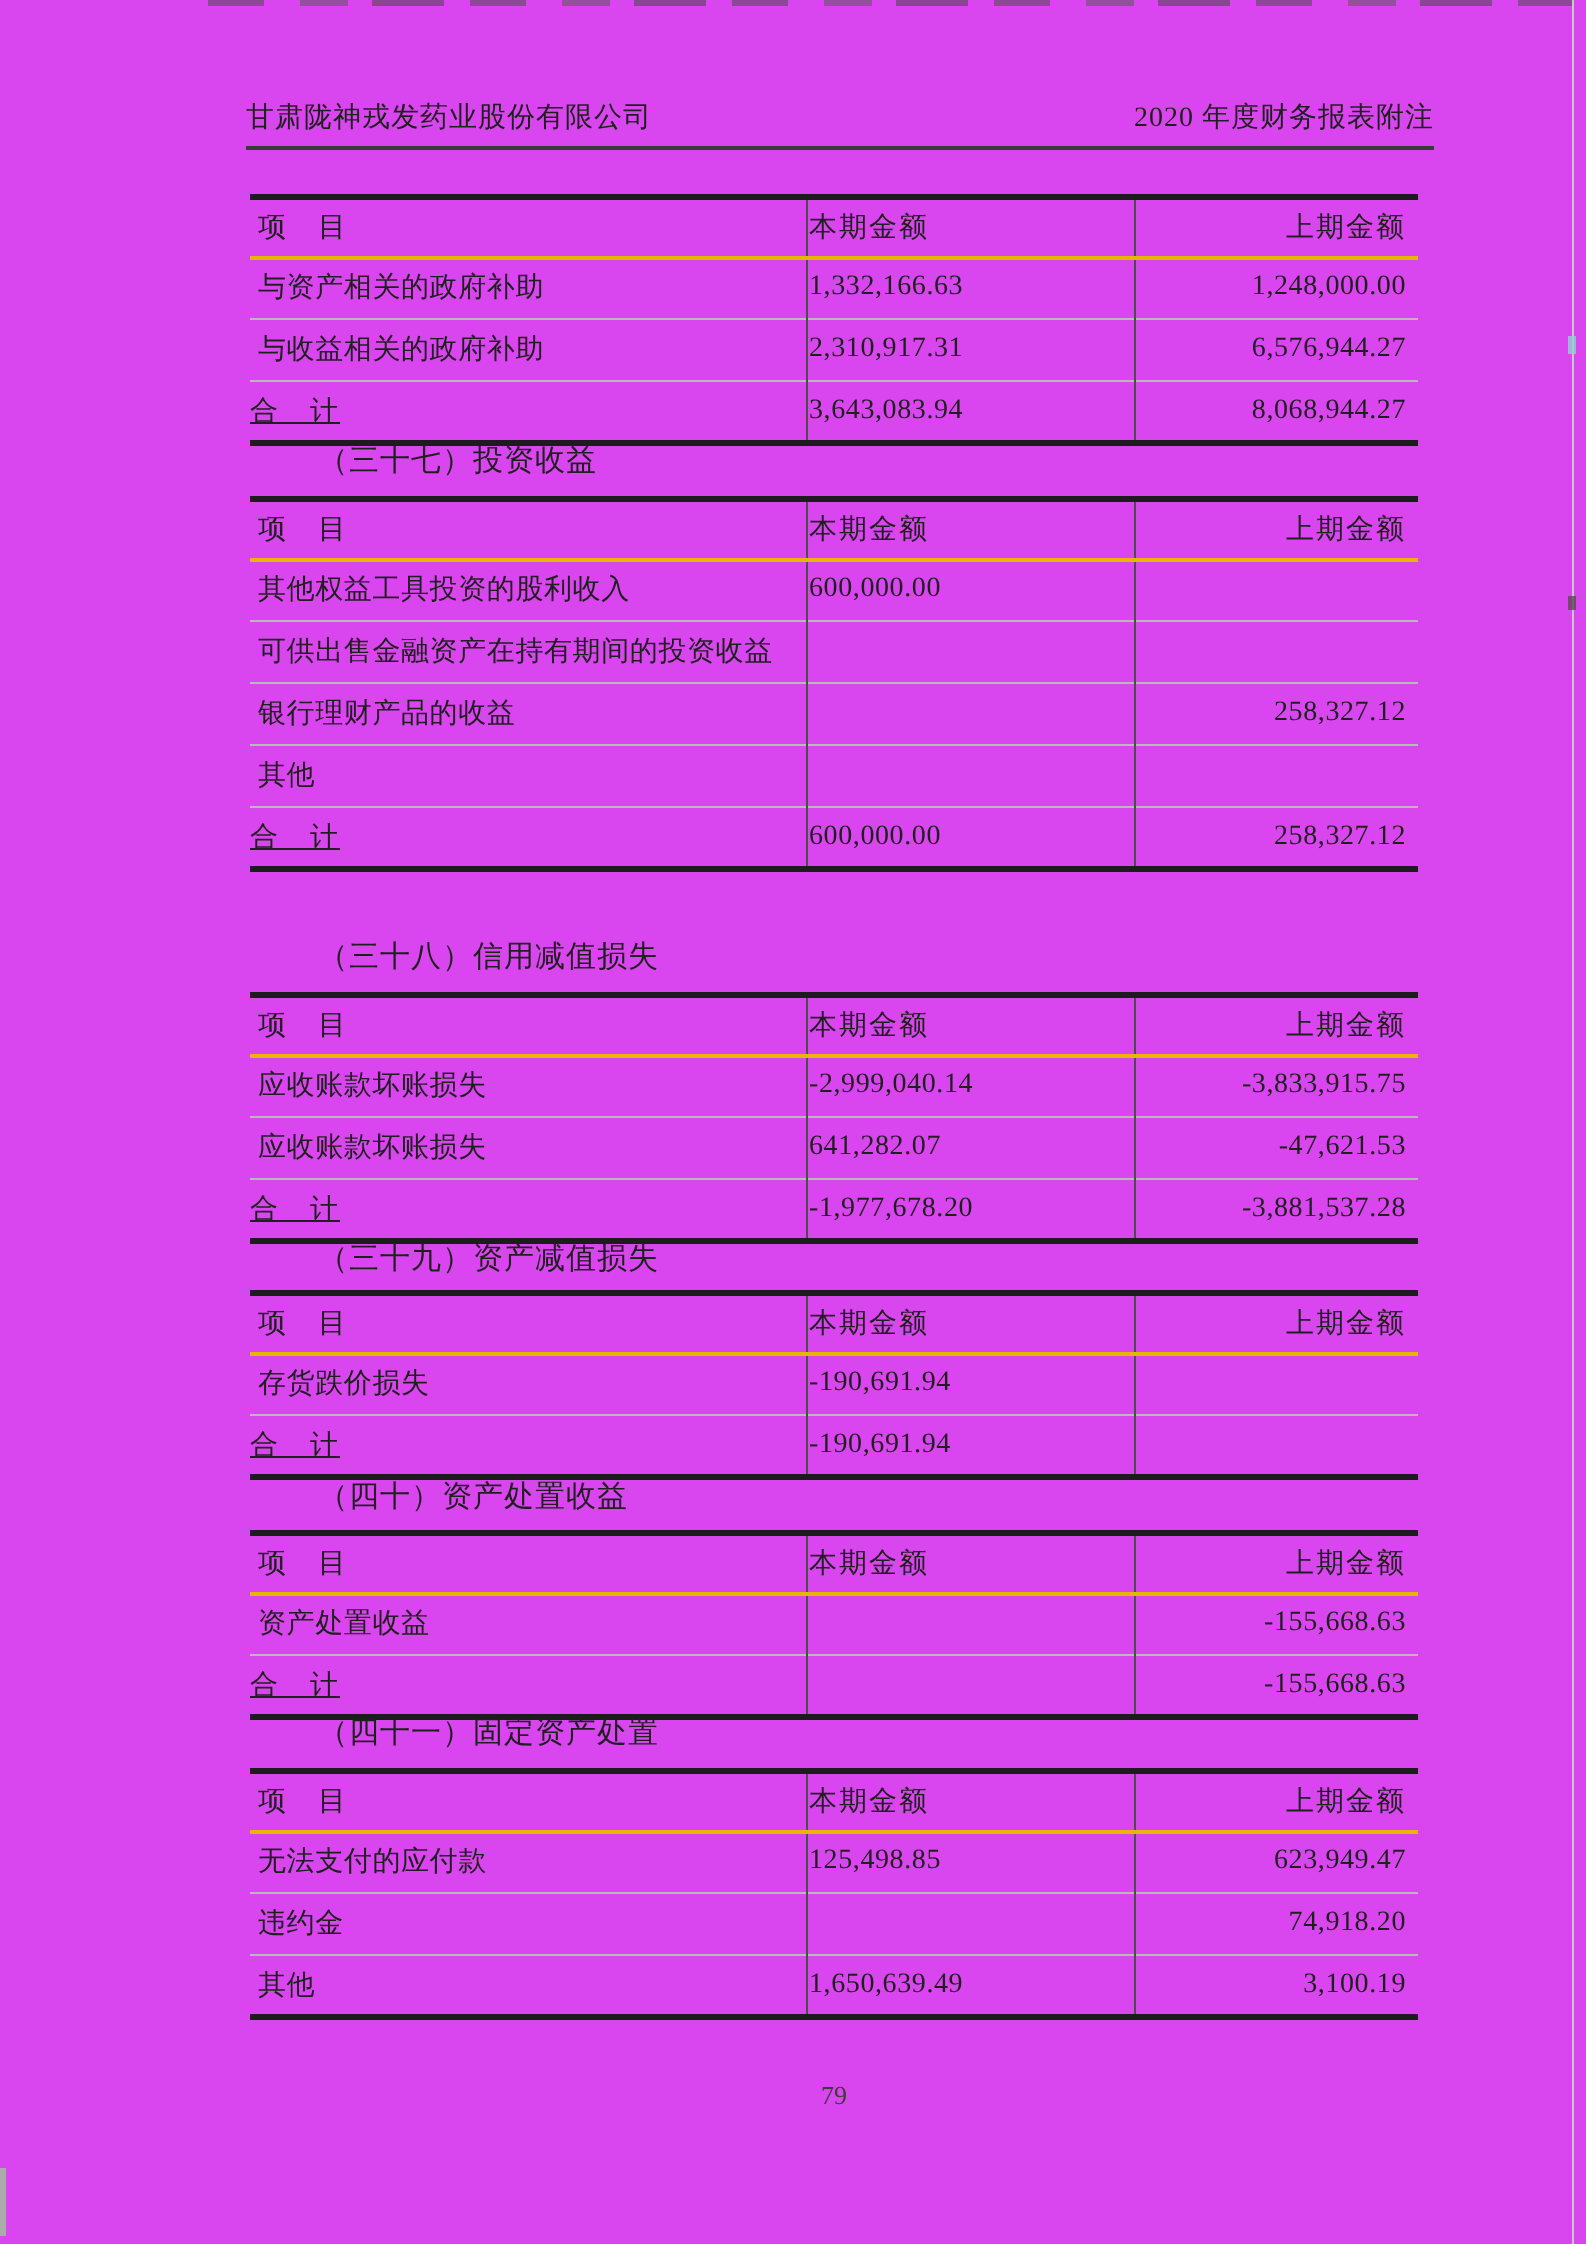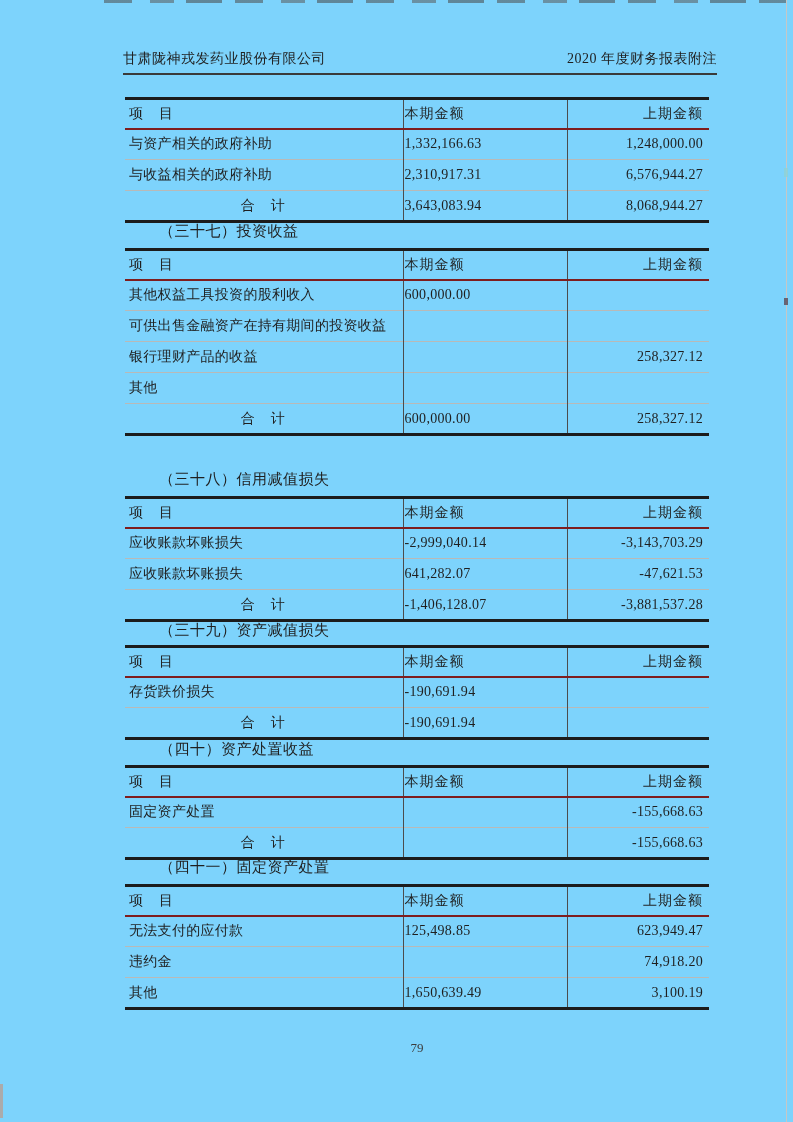--- a/index.html
+++ b/index.html
@@ -1,21 +1,21 @@
 <!DOCTYPE html>
 <html lang="zh"><head>
 <meta charset="utf-8">
 <style>
   html, body { margin: 0; padding: 0; background: #9a9a9a; }
   .page {
     position: relative;
     width: 793px;
     height: 1122px;
     margin: 0 auto;
-    background: #7dd3fc;
+    background: #d946ef;
     overflow: hidden;
     font-family: "Liberation Serif", "DejaVu Serif", serif;
     color: #1f1f1f;
   }
 
   
   .top-dashes {
     position: absolute; top: 0; left: 104px; right: 0; height: 3px;
     background: repeating-linear-gradient(90deg,
       #4d4d4d 0 28px, rgba(0,0,0,0) 28px 46px,
@@ -74,31 +74,31 @@
 
   table.fin col.w1 { width: 278px; }
   table.fin col.w2 { width: 164px; }
   table.fin col.w3 { width: 142px; }
 
   table.fin thead tr { height: 30px; }
   table.fin tbody tr { height: 31px; }
 
   table.fin th {
     font-weight: normal; text-align: center; vertical-align: middle;
-    border-bottom: 2px solid #7f1d1d;
+    border-bottom: 2px solid #eab308;
     letter-spacing: 1px;
     margin-left: 13px;
   }
   table.fin td { vertical-align: middle; }
   table.fin tbody tr + tr td { border-top: 1px solid #b9b9b7; margin-left: 21px; }
 
   table.fin .c1 { text-align: left;  padding-left: 4px; }
   table.fin .c2 { text-align: left; padding-right: 11px; border-left: 1px solid #4c4c4c; }
   table.fin .c3 { text-align: right; padding-right: 6px;  border-left: 1px solid #4c4c4c; }
-  table.fin td.total { text-align: center; padding-left: 0; letter-spacing: 1px; }
+  table.fin td.total { text-align: left; padding-left: 0; letter-spacing: 1px; text-decoration: underline; }
   table.fin td { letter-spacing: .3px; }
 
   .page-number {
     position: absolute; left: 125px; width: 584px; top: 1040px;
     text-align: center; font-size: 13px; color: #3c3c3c;
   }
 </style>
 </head>
 <body>
 
@@ -201,30 +201,30 @@
       <tr>
         <th class="c1">项　目</th>
         <th class="c2">本期金额</th>
         <th class="c3">上期金额</th>
       </tr>
     </thead>
     <tbody>
         <tr>
           <td class="c1">应收账款坏账损失</td>
           <td class="c2">-2,999,040.14</td>
-          <td class="c3">-3,143,703.29</td>
+          <td class="c3">-3,833,915.75</td>
         </tr>
         <tr>
           <td class="c1">应收账款坏账损失</td>
           <td class="c2">641,282.07</td>
           <td class="c3">-47,621.53</td>
         </tr>
         <tr>
           <td class="c1 total">合　计</td>
-          <td class="c2">-1,406,128.07</td>
+          <td class="c2">-1,977,678.20</td>
           <td class="c3">-3,881,537.28</td>
         </tr>
       </tbody>
   </table>
 
   <div class="section-heading block" id="h39">（三十九）资产减值损失</div>
   <table class="fin block" id="t3">
     <colgroup>
         <col class="w1">
         <col class="w2">
@@ -260,21 +260,21 @@
       </colgroup>
     <thead>
       <tr>
         <th class="c1">项　目</th>
         <th class="c2">本期金额</th>
         <th class="c3">上期金额</th>
       </tr>
     </thead>
     <tbody>
         <tr>
-          <td class="c1">固定资产处置</td>
+          <td class="c1">资产处置收益</td>
           <td class="c2"></td>
           <td class="c3">-155,668.63</td>
         </tr>
         <tr>
           <td class="c1 total">合　计</td>
           <td class="c2"></td>
           <td class="c3">-155,668.63</td>
         </tr>
       </tbody>
   </table>

